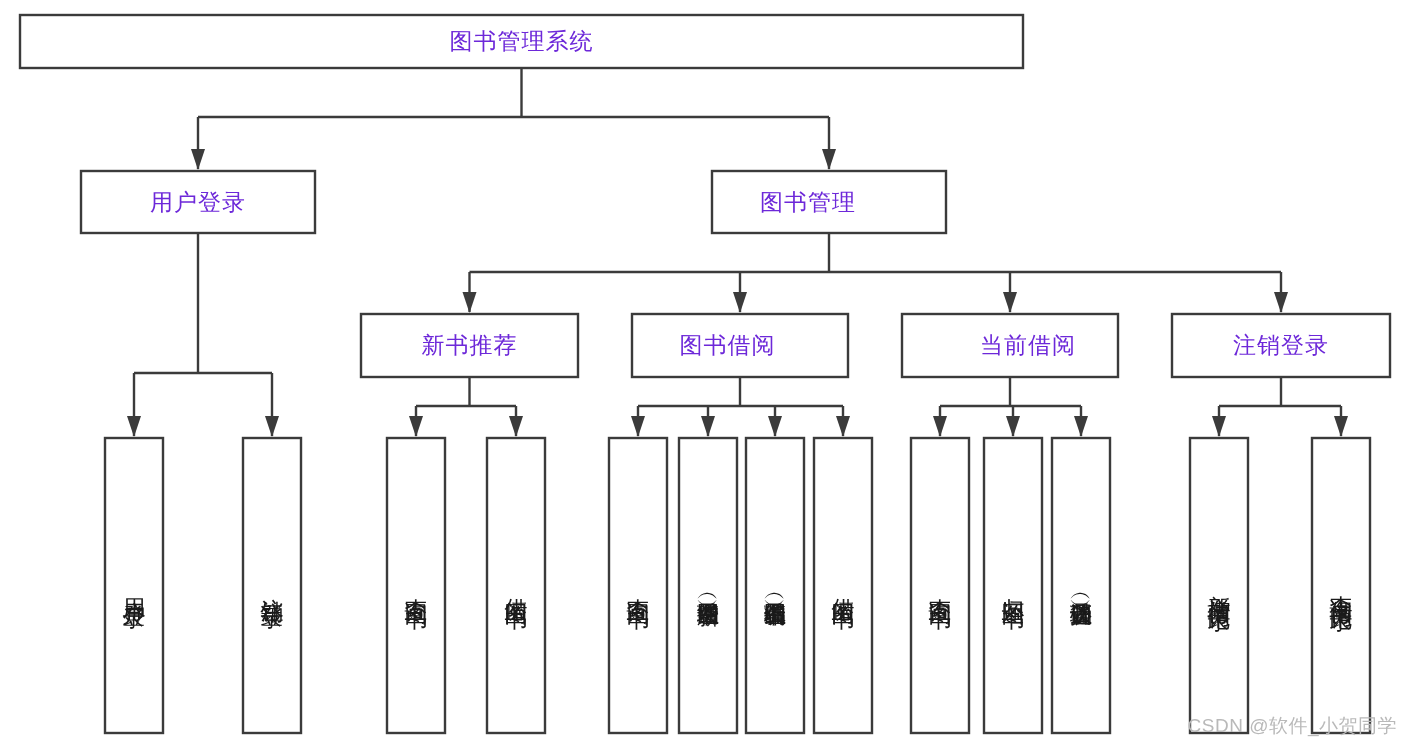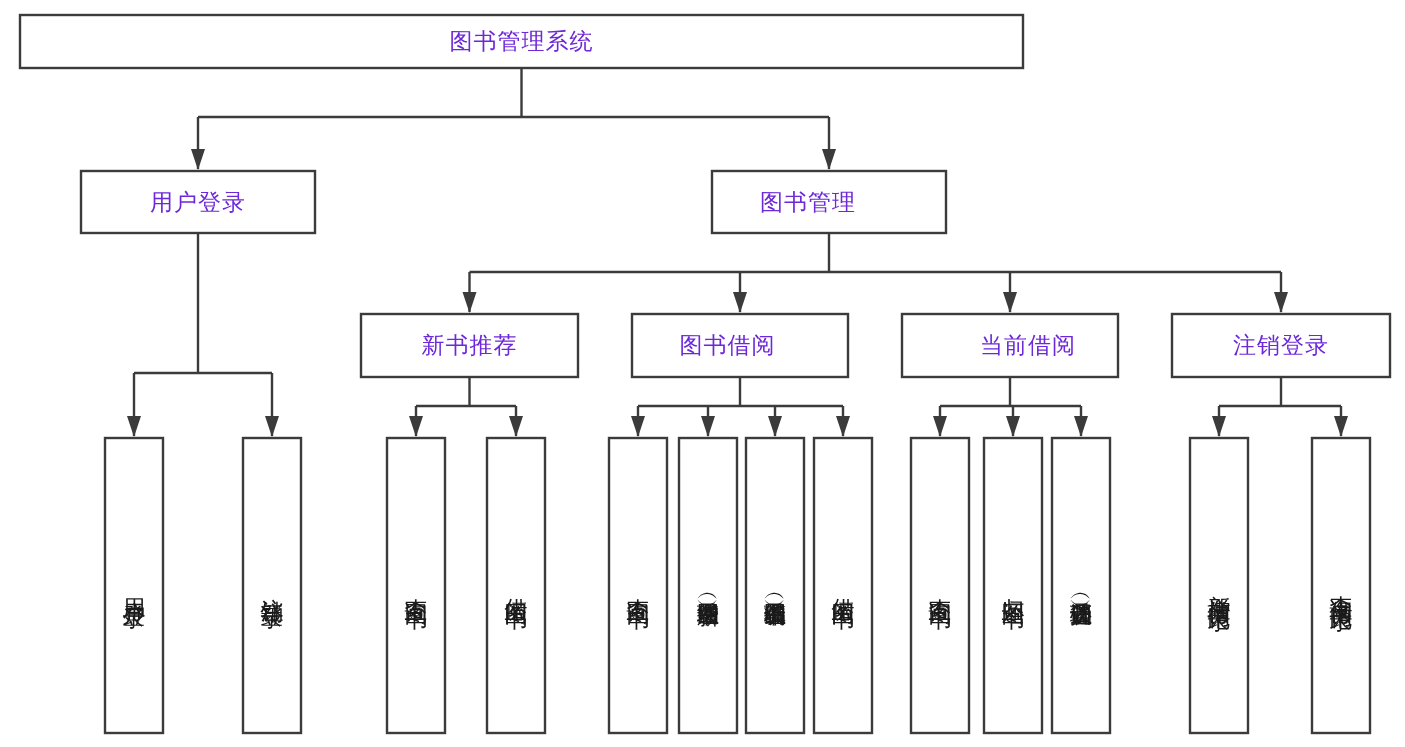--- a/index.html
+++ b/index.html
@@ -222,14 +222,15 @@
         <span class="vlabel-text" style="letter-spacing: 0px; font-size: 22px;">确认归还（管理员）</span>
       </div>
       <div class="vlabel-wrap" style="left: 1190px; top: 438px; width: 58px; height: 295px;">
         <span class="vlabel-text">新增借阅记录</span>
       </div>
       <div class="vlabel-wrap" style="left: 1312px; top: 438px; width: 58px; height: 295px;">
         <span class="vlabel-text">查询借阅记录</span>
       </div>
     </div>
 
+  <div id="watermark">CSDN @软件_小贺同学</div>
 
 </div>
 
 </body></html>

